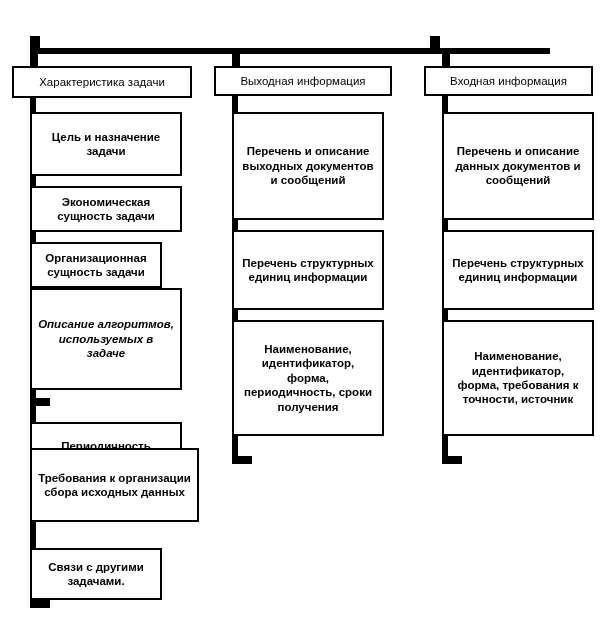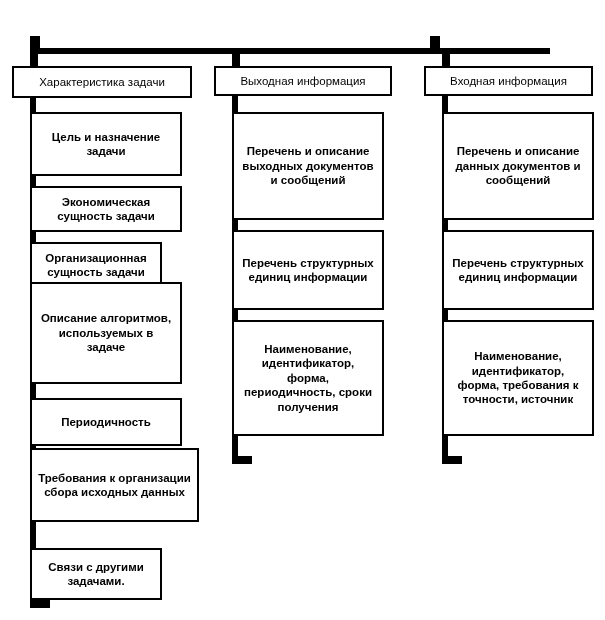--- a/index.html
+++ b/index.html
@@ -85,26 +85,26 @@
   <div class="box leaf-box" style="left:30px; top:186px; width:152px; height:46px;">
     <span class="txt">Экономическая сущность задачи</span>
   </div>
 
   <div class="stub" style="left:30px; top:242px; width:20px; height:8px;"></div>
   <div class="box leaf-box" style="left:30px; top:242px; width:132px; height:46px;">
     <span class="txt">Организационная сущность задачи</span>
   </div>
 
   <div class="stub" style="left:30px; top:298px; width:20px; height:8px;"></div>
-  <div class="box leaf-box" style="left:30px; top:282px; width:152px; height:102px;">
+  <div class="box leaf-box" style="left:30px; top:288px; width:152px; height:102px;font-style:italic;">
     <span class="txt">Описание алгоритмов, используемых в задаче</span>
   </div>
 
   <div class="stub" style="left:30px; top:398px; width:20px; height:8px;"></div>
-  <div class="box leaf-box" style="left:30px; top:398px; width:152px; height:48px;">
+  <div class="box leaf-box" style="left:30px; top:422px; width:152px; height:48px;">
     <span class="txt">Периодичность</span>
   </div>
 
   <div class="stub" style="left:30px; top:448px; width:20px; height:8px;"></div>
   <div class="box leaf-box" style="left:30px; top:448px; width:169px; height:74px;">
     <span class="txt">Требования к организации сбора исходных данных</span>
   </div>
 
   <div class="stub" style="left:30px; top:548px; width:20px; height:8px;"></div>
   <div class="box leaf-box" style="left:30px; top:548px; width:132px; height:52px;text-align:center;">

